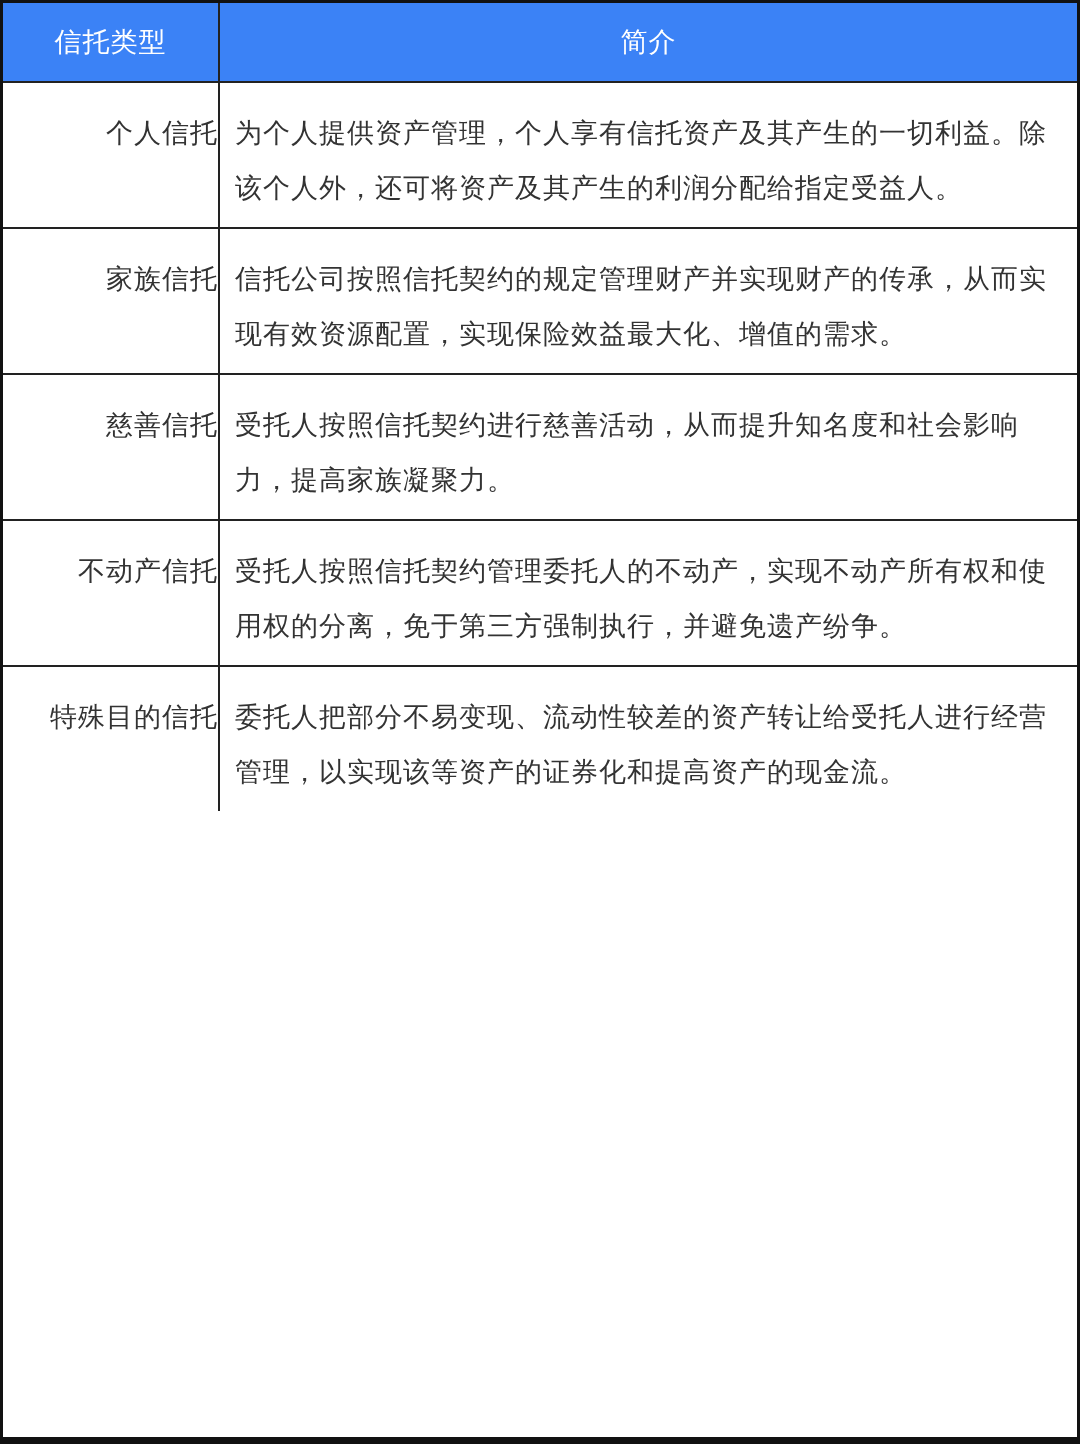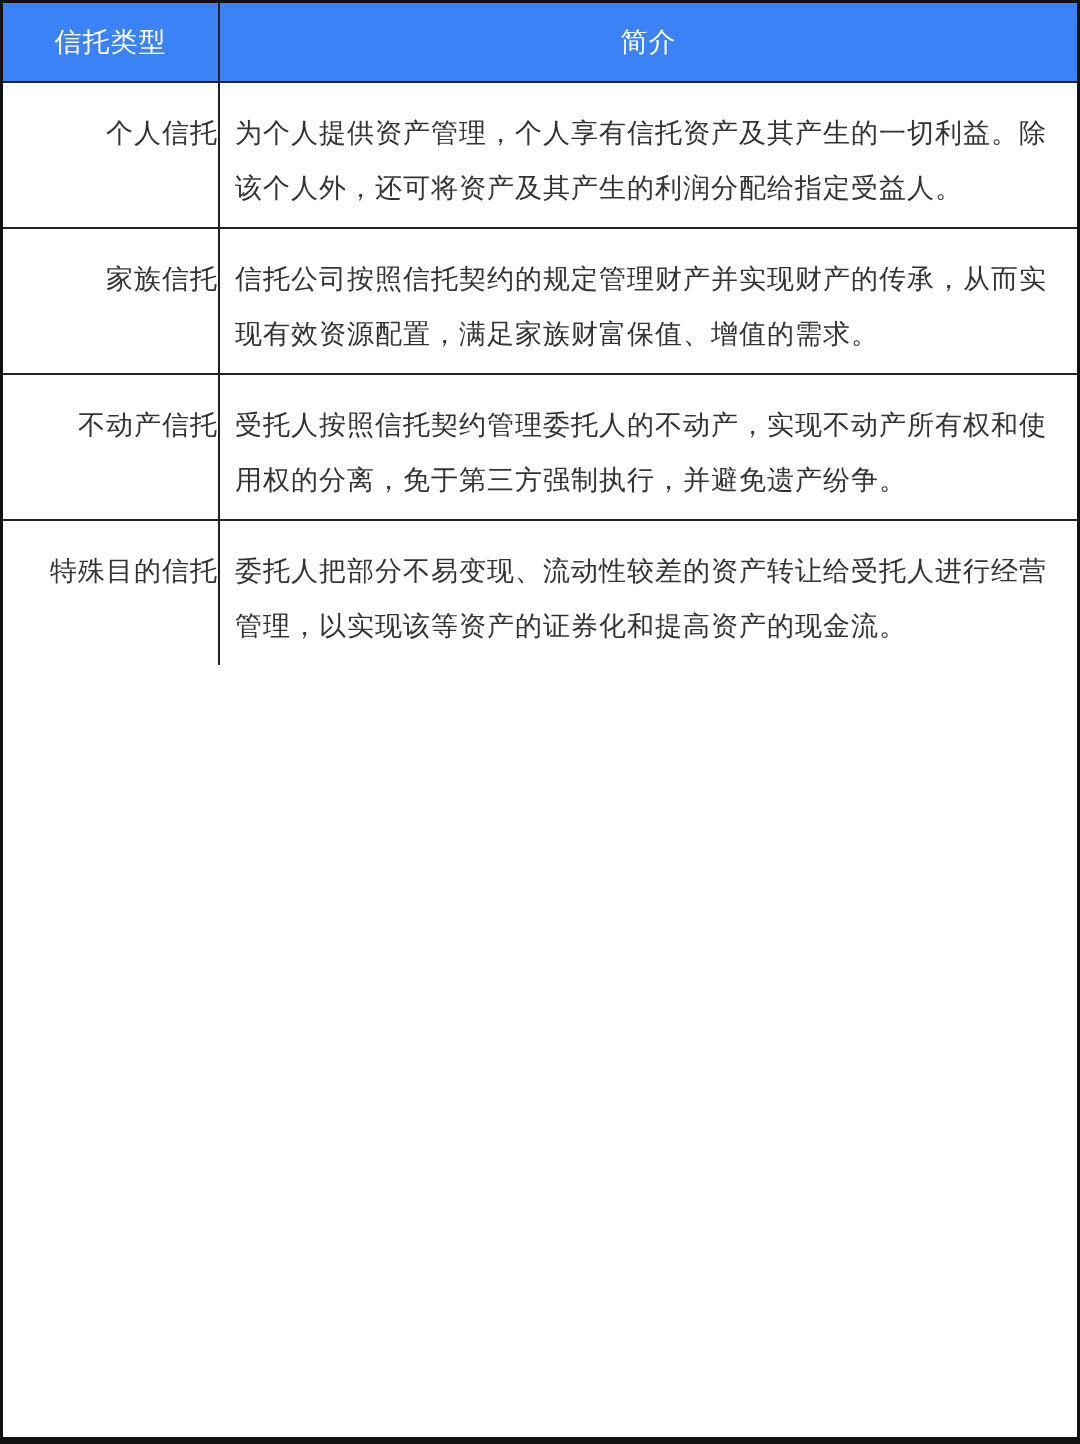--- a/index.html
+++ b/index.html
@@ -47,21 +47,25 @@
         <th>简介</th>
       </tr>
     </thead>
     <tbody>
       <tr style="height:135px">
         <td class="type">个人信托</td>
         <td class="desc">为个人提供资产管理，个人享有信托资产及其产生的一切利益。除该个人外，还可将资产及其产生的利润分配给指定受益人。</td>
       </tr>
       <tr style="height:135px">
         <td class="type">家族信托</td>
-        <td class="desc">信托公司按照信托契约的规定管理财产并实现财产的传承，从而实现有效资源配置，满足家族财富保值、增值的需求。</td>
+        <td class="desc">信托公司按照信托契约的规定管理财产并实现财产的传承，从而实现有效资源配置，实现保险效益最大化、增值的需求。</td>
+      </tr>
+      <tr style="height:135px">
+        <td class="type">慈善信托</td>
+        <td class="desc">受托人按照信托契约进行慈善活动，从而提升知名度和社会影响力，提高家族凝聚力。</td>
       </tr>
       <tr style="height:135px">
         <td class="type">不动产信托</td>
         <td class="desc">受托人按照信托契约管理委托人的不动产，实现不动产所有权和使用权的分离，免于第三方强制执行，并避免遗产纷争。</td>
       </tr>
       <tr style="height:135px">
         <td class="type">特殊目的信托</td>
         <td class="desc">委托人把部分不易变现、流动性较差的资产转让给受托人进行经营管理，以实现该等资产的证券化和提高资产的现金流。</td>
       </tr>
     </tbody>

